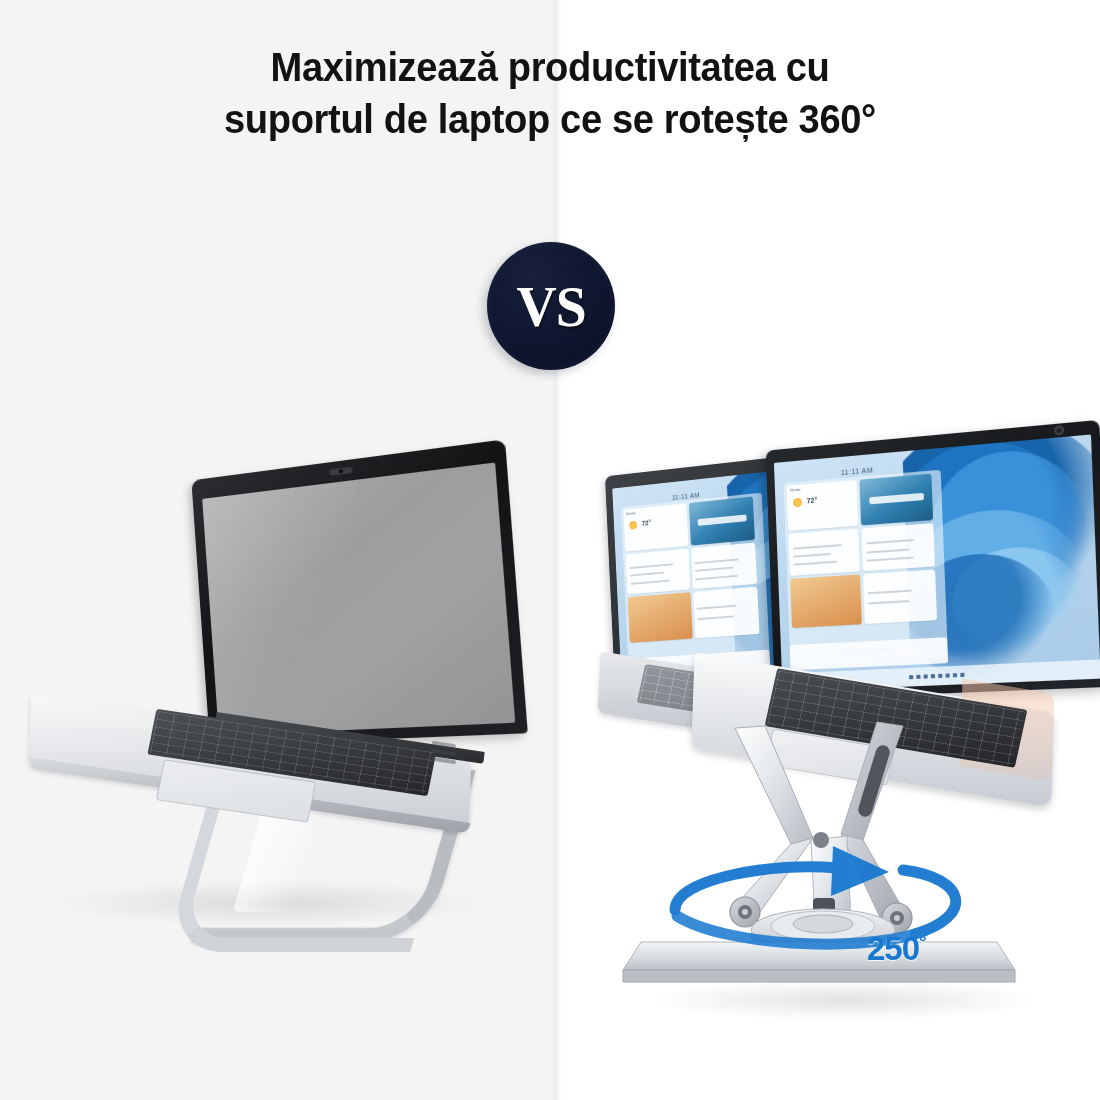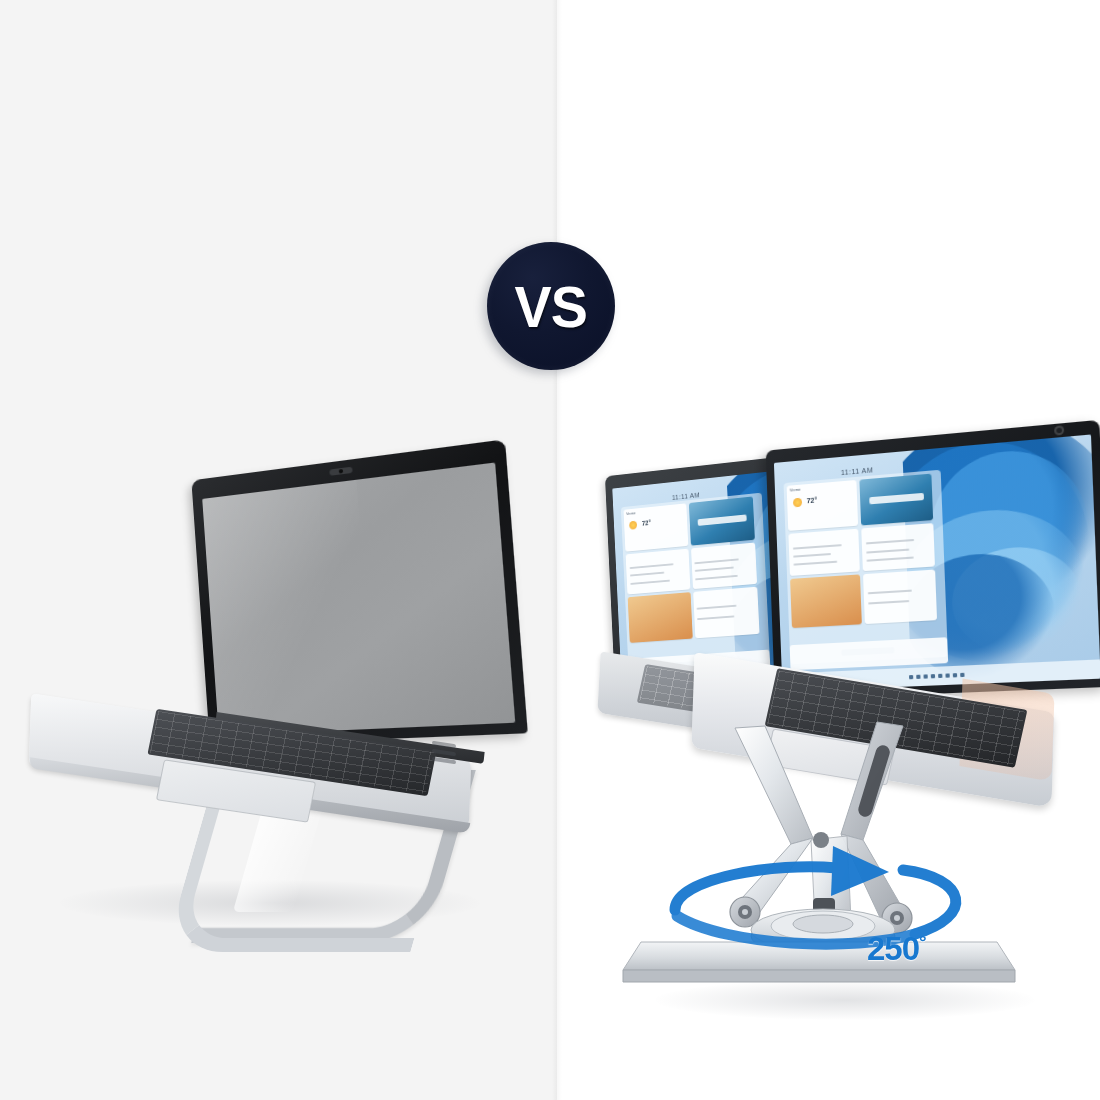--- a/index.html
+++ b/index.html
@@ -25,21 +25,21 @@
   .headline .l2{display:block;font-size:41px;font-weight:700;letter-spacing:-0.4px;
     margin-top:6px;transform:scaleX(.93);transform-origin:center;}
 
   
   .vs-wrap{position:absolute;left:487px;top:242px;width:128px;height:128px;z-index:35;}
   .vs-shadow{position:absolute;left:-4px;top:4px;width:128px;height:128px;border-radius:50%;
     background:rgba(90,95,110,.32);filter:blur(5px);}
   .vs-circle{position:absolute;left:0;top:0;width:128px;height:128px;border-radius:50%;
     background:radial-gradient(circle at 36% 28%, #18203c 0%, #101730 45%, #0a1027 100%);
     display:flex;align-items:center;justify-content:center;
-    box-shadow:inset 0 0 10px rgba(255,255,255,.05);}
+    box-shadow:inset 0 0 10px rgba(255,255,255,.05);font-family:Liberation Serif, serif;}
   .vs-text{font-size:58px;font-weight:700;color:#ffffff;letter-spacing:-1px;
     text-shadow:1px 2px 2px rgba(0,0,0,.55);transform:scaleX(.96);}
 
   
   .left-prod{position:absolute;left:20px;top:440px;width:520px;height:540px;z-index:10;}
 
   .l-ground{position:absolute;left:40px;top:440px;width:420px;height:46px;border-radius:50%;
     background:radial-gradient(ellipse at center, rgba(110,115,125,.20) 0%, rgba(110,115,125,0) 72%);}
 
   
@@ -206,20 +206,24 @@
 </style>
 </head>
 <body>
 
 <div id="stage">
 
   <div class="bg-left"></div>
   <div class="bg-right"></div>
   <div class="bg-seam"></div>
 
+  <div class="headline">
+    <span class="l1">Maximizează productivitatea cu</span>
+    <span class="l2">suportul de laptop ce se rotește 360°</span>
+  </div>
 
   <div class="vs-wrap">
     <div class="vs-shadow"></div>
     <div class="vs-circle">
       <span class="vs-text">VS</span>
     </div>
   </div>
 
   <div class="left-prod">
     <div class="l-ground"></div>

